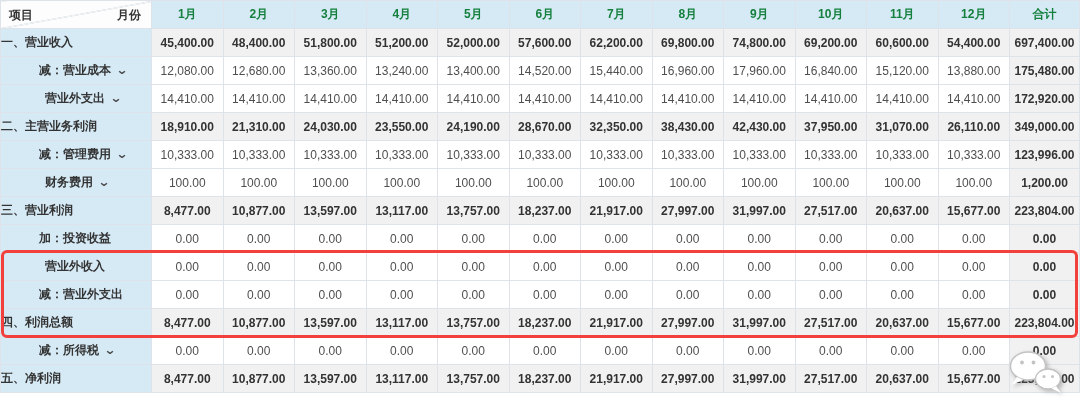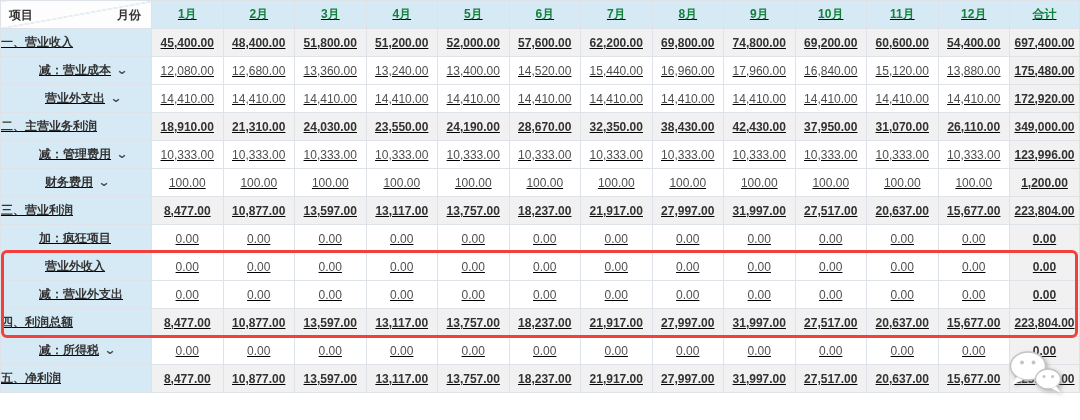--- a/index.html
+++ b/index.html
@@ -1,20 +1,20 @@
 <!DOCTYPE html>
 <html><head>
 <meta charset="utf-8">
 <style>
   html,body{margin:0;padding:0;background:#fff;}
   .app{
     width:1080px;height:420px;position:relative;overflow:hidden;background:#fff;
     font-family:"Liberation Sans","DejaVu Sans",sans-serif;
   }
-  table{border-collapse:collapse;table-layout:fixed;width:1080px;text-decoration:underline;}
+  table{border-collapse:collapse;table-layout:fixed;width:1080px;}
   th,td{
     border:1px solid #dde3e8;height:28px;box-sizing:border-box;
     font-size:12px;padding:0;overflow:hidden;white-space:nowrap;
   }
   thead th.col-h{background:#d6eaf6;font-weight:bold;color:#15803d;text-align:center;margin-top:22px;}
   th.corner{
     background:#fdfdfd;position:relative;
     background-image:linear-gradient(to bottom right,transparent calc(50% - 0.6px),#c7d2da 50%,transparent calc(50% + 0.6px));
   }
   .c-item{position:absolute;left:8px;top:50%;transform:translateY(-50%);font-weight:bold;color:#333;}
@@ -191,21 +191,21 @@
           <td class="num sum">18,237.00</td>
           <td class="num sum">21,917.00</td>
           <td class="num sum">27,997.00</td>
           <td class="num sum">31,997.00</td>
           <td class="num sum">27,517.00</td>
           <td class="num sum">20,637.00</td>
           <td class="num sum">15,677.00</td>
           <td class="num sum totalcol">223,804.00</td>
         </tr>
         <tr>
-          <th class="rowlabel ind1"><span>加：疯狂项目</span></th>
+          <th class="rowlabel ind1"><span>加：投资收益</span></th>
           <td class="num">0.00</td>
           <td class="num">0.00</td>
           <td class="num">0.00</td>
           <td class="num">0.00</td>
           <td class="num">0.00</td>
           <td class="num">0.00</td>
           <td class="num">0.00</td>
           <td class="num">0.00</td>
           <td class="num">0.00</td>
           <td class="num">0.00</td>

